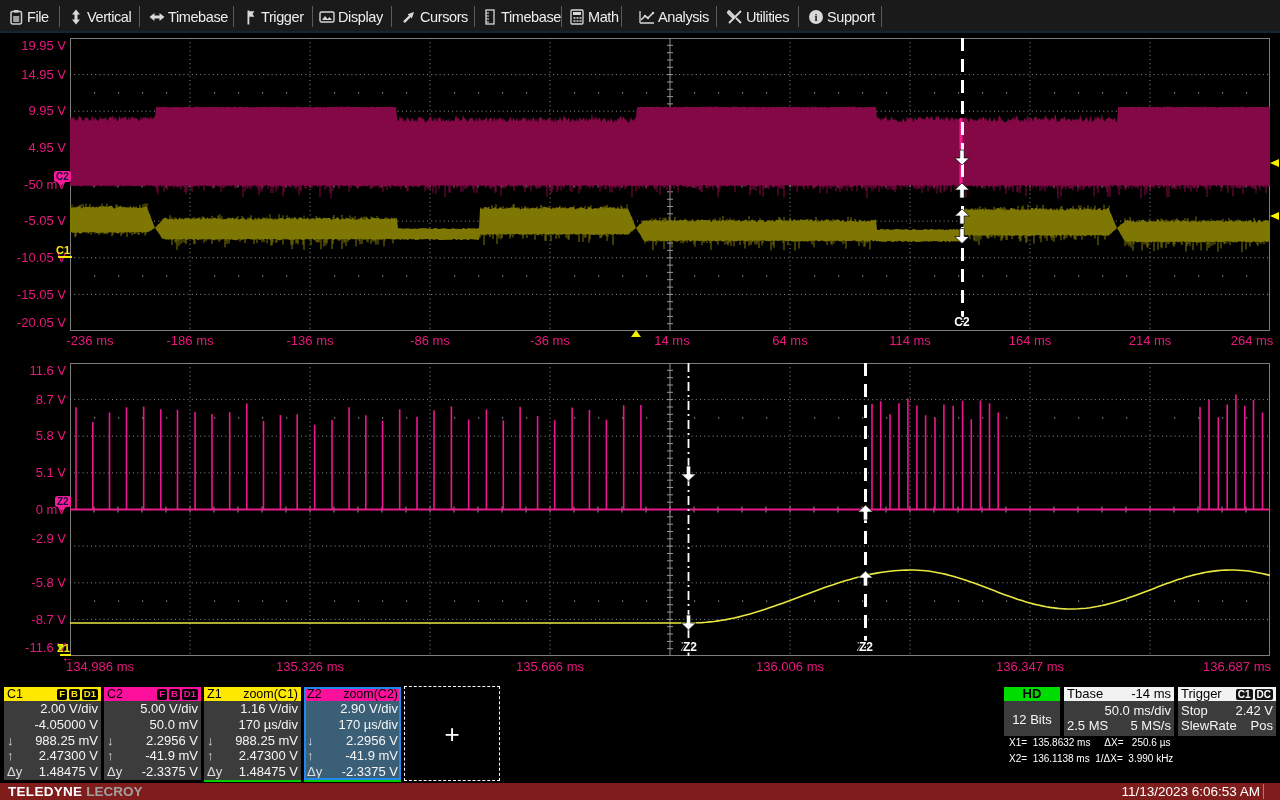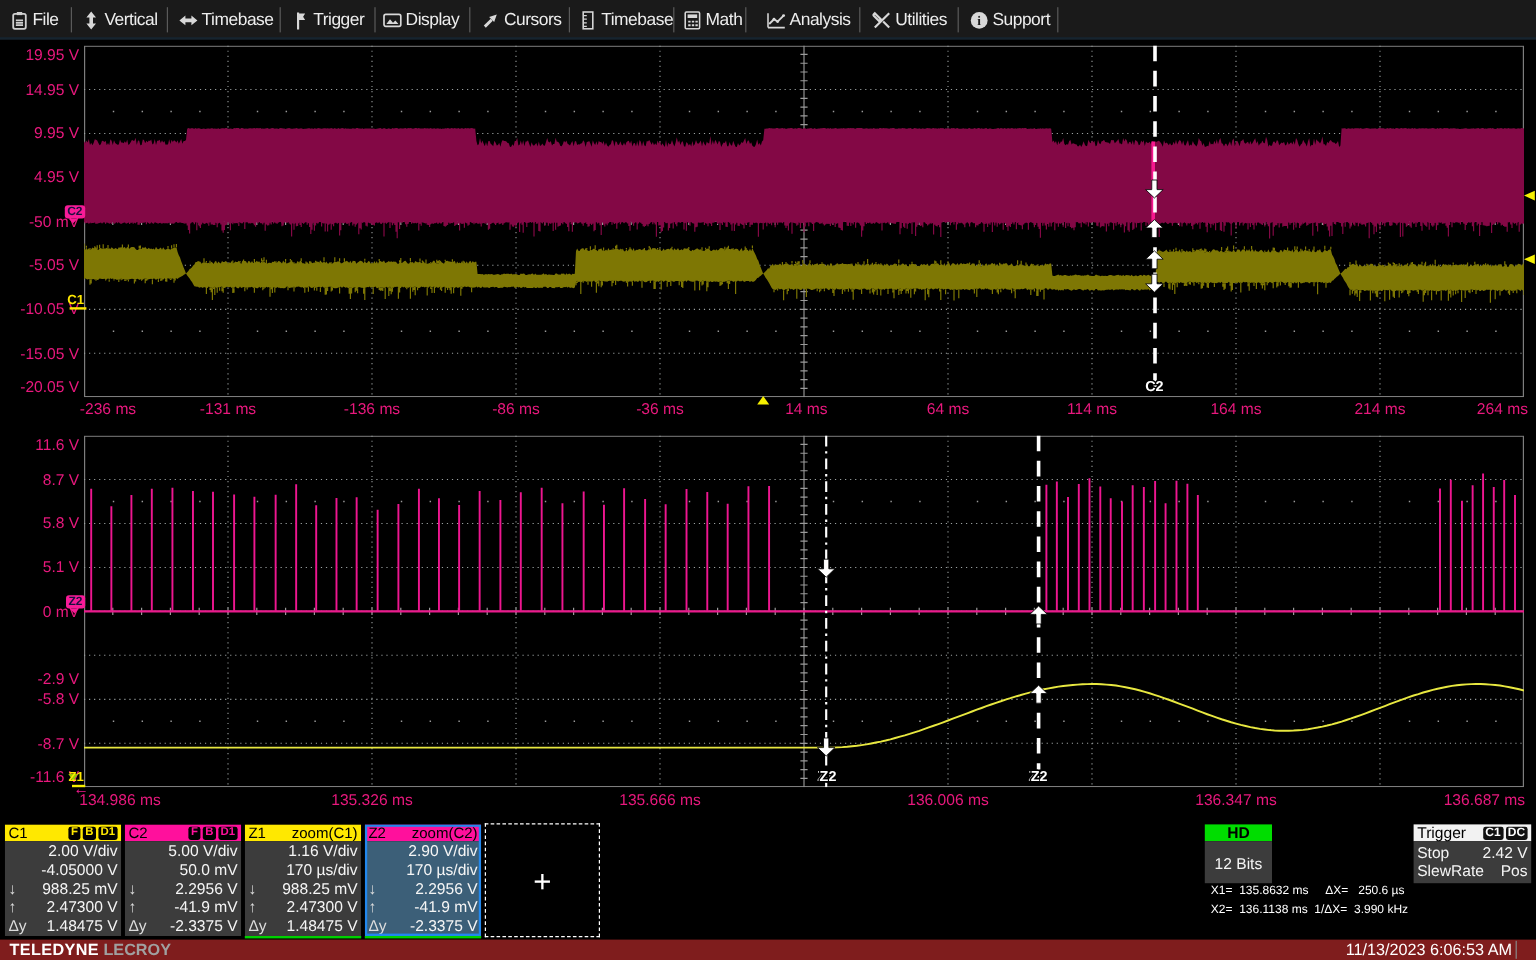--- a/index.html
+++ b/index.html
@@ -206,26 +206,26 @@
     <div class="ylab" style="top:176.6px">-50 mV</div>
     <div class="ylab" style="top:213.3px">-5.05 V</div>
     <div class="ylab" style="top:249.89999999999998px">-10.05 V</div>
     <div class="ylab" style="top:286.6px">-15.05 V</div>
     <div class="ylab" style="top:315.3px">-20.05 V</div>
     <div class="ylab" style="top:363px">11.6 V</div>
     <div class="ylab" style="top:391.6px">8.7 V</div>
     <div class="ylab" style="top:428.3px">5.8 V</div>
     <div class="ylab" style="top:464.9px">5.1 V</div>
     <div class="ylab" style="top:501.6px">0 mV</div>
-    <div class="ylab" style="top:558px">-2.9 V</div>
+    <div class="ylab" style="top:531px">-2.9 V</div>
     <div class="ylab" style="top:574.9px">-5.8 V</div>
     <div class="ylab" style="top:611.5px">-8.7 V</div>
     <div class="ylab" style="top:640px">-11.6 V</div>
 <div class="xlab" style="left:45px;top:333px">-236 ms</div>
-    <div class="xlab" style="left:145px;top:333px">-131 ms</div>
+    <div class="xlab" style="left:145px;top:333px">-186 ms</div>
     <div class="xlab" style="left:265px;top:333px">-136 ms</div>
     <div class="xlab" style="left:385px;top:333px">-86 ms</div>
     <div class="xlab" style="left:505px;top:333px">-36 ms</div>
     <div class="xlab" style="left:627px;top:333px">14 ms</div>
     <div class="xlab" style="left:745px;top:333px">64 ms</div>
     <div class="xlab" style="left:865px;top:333px">114 ms</div>
     <div class="xlab" style="left:985px;top:333px">164 ms</div>
     <div class="xlab" style="left:1105px;top:333px">214 ms</div>
     <div class="xlab" style="left:1207px;top:333px">264 ms</div>
     <div class="xlab" style="left:45px;top:659px;width:110px">134.986 ms</div>
@@ -353,20 +353,27 @@
       </div>
     </div>
     <div style="position:absolute;left:304px;top:780px;width:97px;height:2px;background:#00d000"></div>
     <div class="emptybox">
       <span class="plus">+</span>
     </div>
 <div class="sbox" style="left:1004px;width:56px">
 <div class="shdr" style="background:#00dd00;text-align:center"><b>HD</b></div>
 <div class="sbody" style="display:flex;align-items:center;justify-content:center">12 Bits</div>
     </div>
+    <div class="sbox" style="left:1064px;width:110px">
+<div class="shdr"><span>Tbase</span><span style="float:right">-14 ms</span></div>
+<div class="sbody">
+        <div style="text-align:right">50.0 ms/div</div>
+<div><span>2.5 MS</span><span style="float:right">5 MS/s</span></div>
+      </div>
+    </div>
     <div class="sbox" style="left:1178px;width:98px">
 <div class="shdr"><span>Trigger</span><span class="tbdg">DC</span><span class="tbdg">C1</span></div>
 <div class="sbody">
         <div><span>Stop</span><span style="float:right">2.42 V</span></div>
 <div><span>SlewRate</span><span style="float:right">Pos</span></div>
       </div>
     </div>
     <div class="xrow" style="top:737px">X1=&nbsp;&nbsp;135.8632 ms&nbsp;&nbsp;&nbsp;&nbsp;&nbsp;ΔX=&nbsp;&nbsp;&nbsp;250.6 µs</div>
     <div class="xrow" style="top:753px">X2=&nbsp;&nbsp;136.1138 ms&nbsp;&nbsp;1/ΔX=&nbsp;&nbsp;3.990 kHz</div>
 <div class="tri-left" style="left:1270px;top:158.5px"></div>

